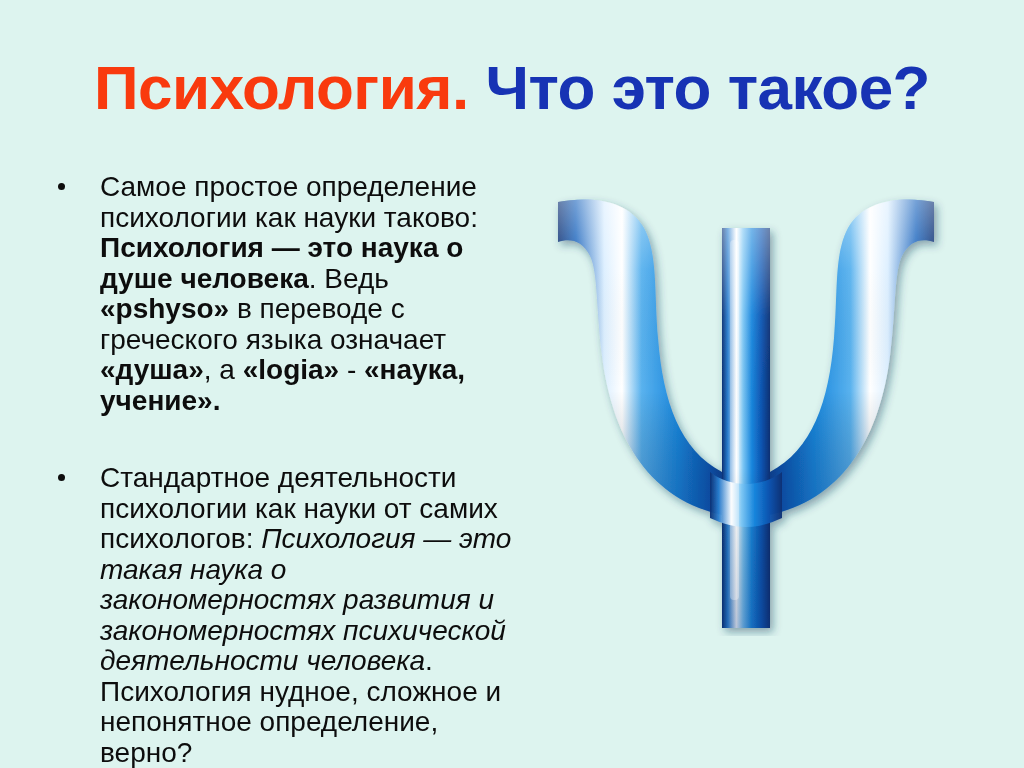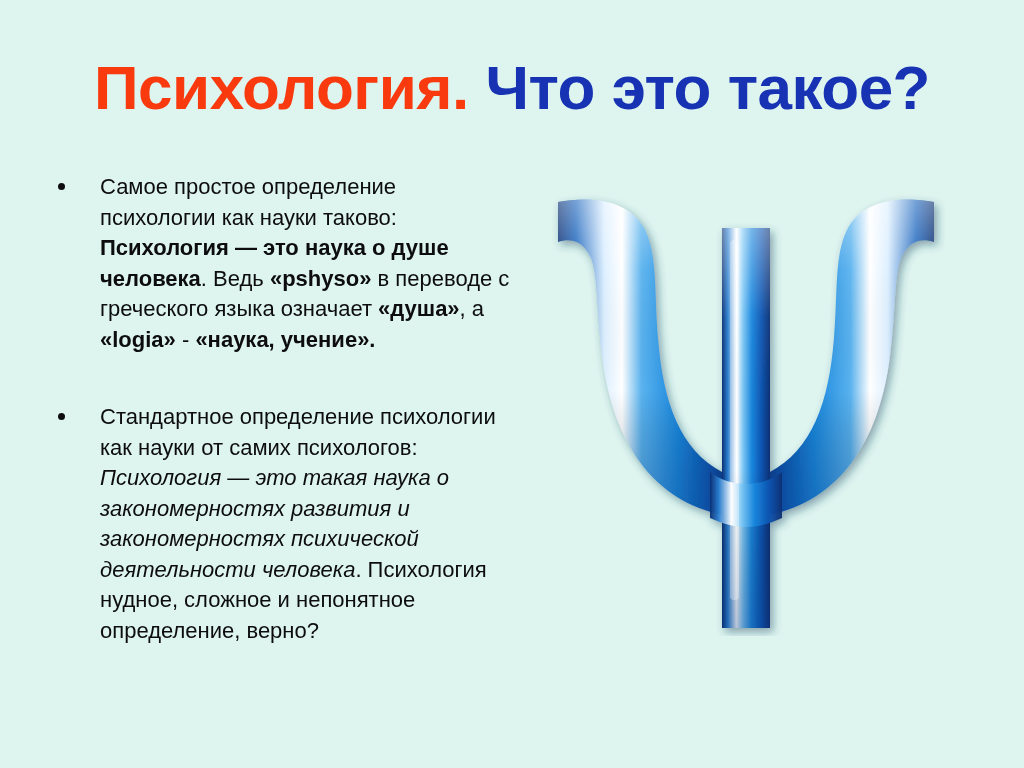--- a/index.html
+++ b/index.html
@@ -46,21 +46,21 @@
   #body-col {
     position: absolute;
     left: 42px;
     top: 172px;
     width: 470px;
   }
 
   .bullet-row {
     position: relative;
     padding-left: 58px;
-    font-size: 22px;
+    font-size: 28px;
     line-height: 30.5px;
     color: #0d0d0d;
     font-family: "Liberation Sans", sans-serif;
   }
   .bullet-row + .bullet-row {
     margin-top: 47px;
   }
   .bullet-dot {
     position: absolute;
     left: 16px;
@@ -105,21 +105,21 @@
 
   <div id="body-col">
 
     <div class="bullet-row">
       <span class="bullet-dot"></span>
       <span class="bullet-text"><span>Самое простое определение психологии как науки таково: </span><span class="b">Психология — это наука о душе человека</span><span>. Ведь </span><span class="b">«pshyso»</span><span> в переводе с греческого языка означает </span><span class="b">«душа»</span><span>, а </span><span class="b">«logia»</span><span> - </span><span class="b">«наука, учение».</span></span>
     </div>
 
     <div class="bullet-row">
       <span class="bullet-dot"></span>
-      <span class="bullet-text"><span>Стандартное определение психологии как науки от самих психологов: </span><span class="i">Психология — это такая наука о закономерностях развития и закономерностях психической деятельности человека</span><span>. Психология нудное, сложное и непонятное определение, верно?</span></span>
+      <span class="bullet-text"><span>Стандартное деятельности психологии как науки от самих психологов: </span><span class="i">Психология — это такая наука о закономерностях развития и закономерностях психической деятельности человека</span><span>. Психология нудное, сложное и непонятное определение, верно?</span></span>
     </div>
 
   </div>
 
   <div id="psi-figure">
     <svg viewBox="0 0 412 448" xmlns="http://www.w3.org/2000/svg">
       <defs>
 
         <linearGradient id="gLeft" x1="0" y1="0" x2="1" y2="0">
           <stop offset="0%" stop-color="#0a2f73"></stop>

